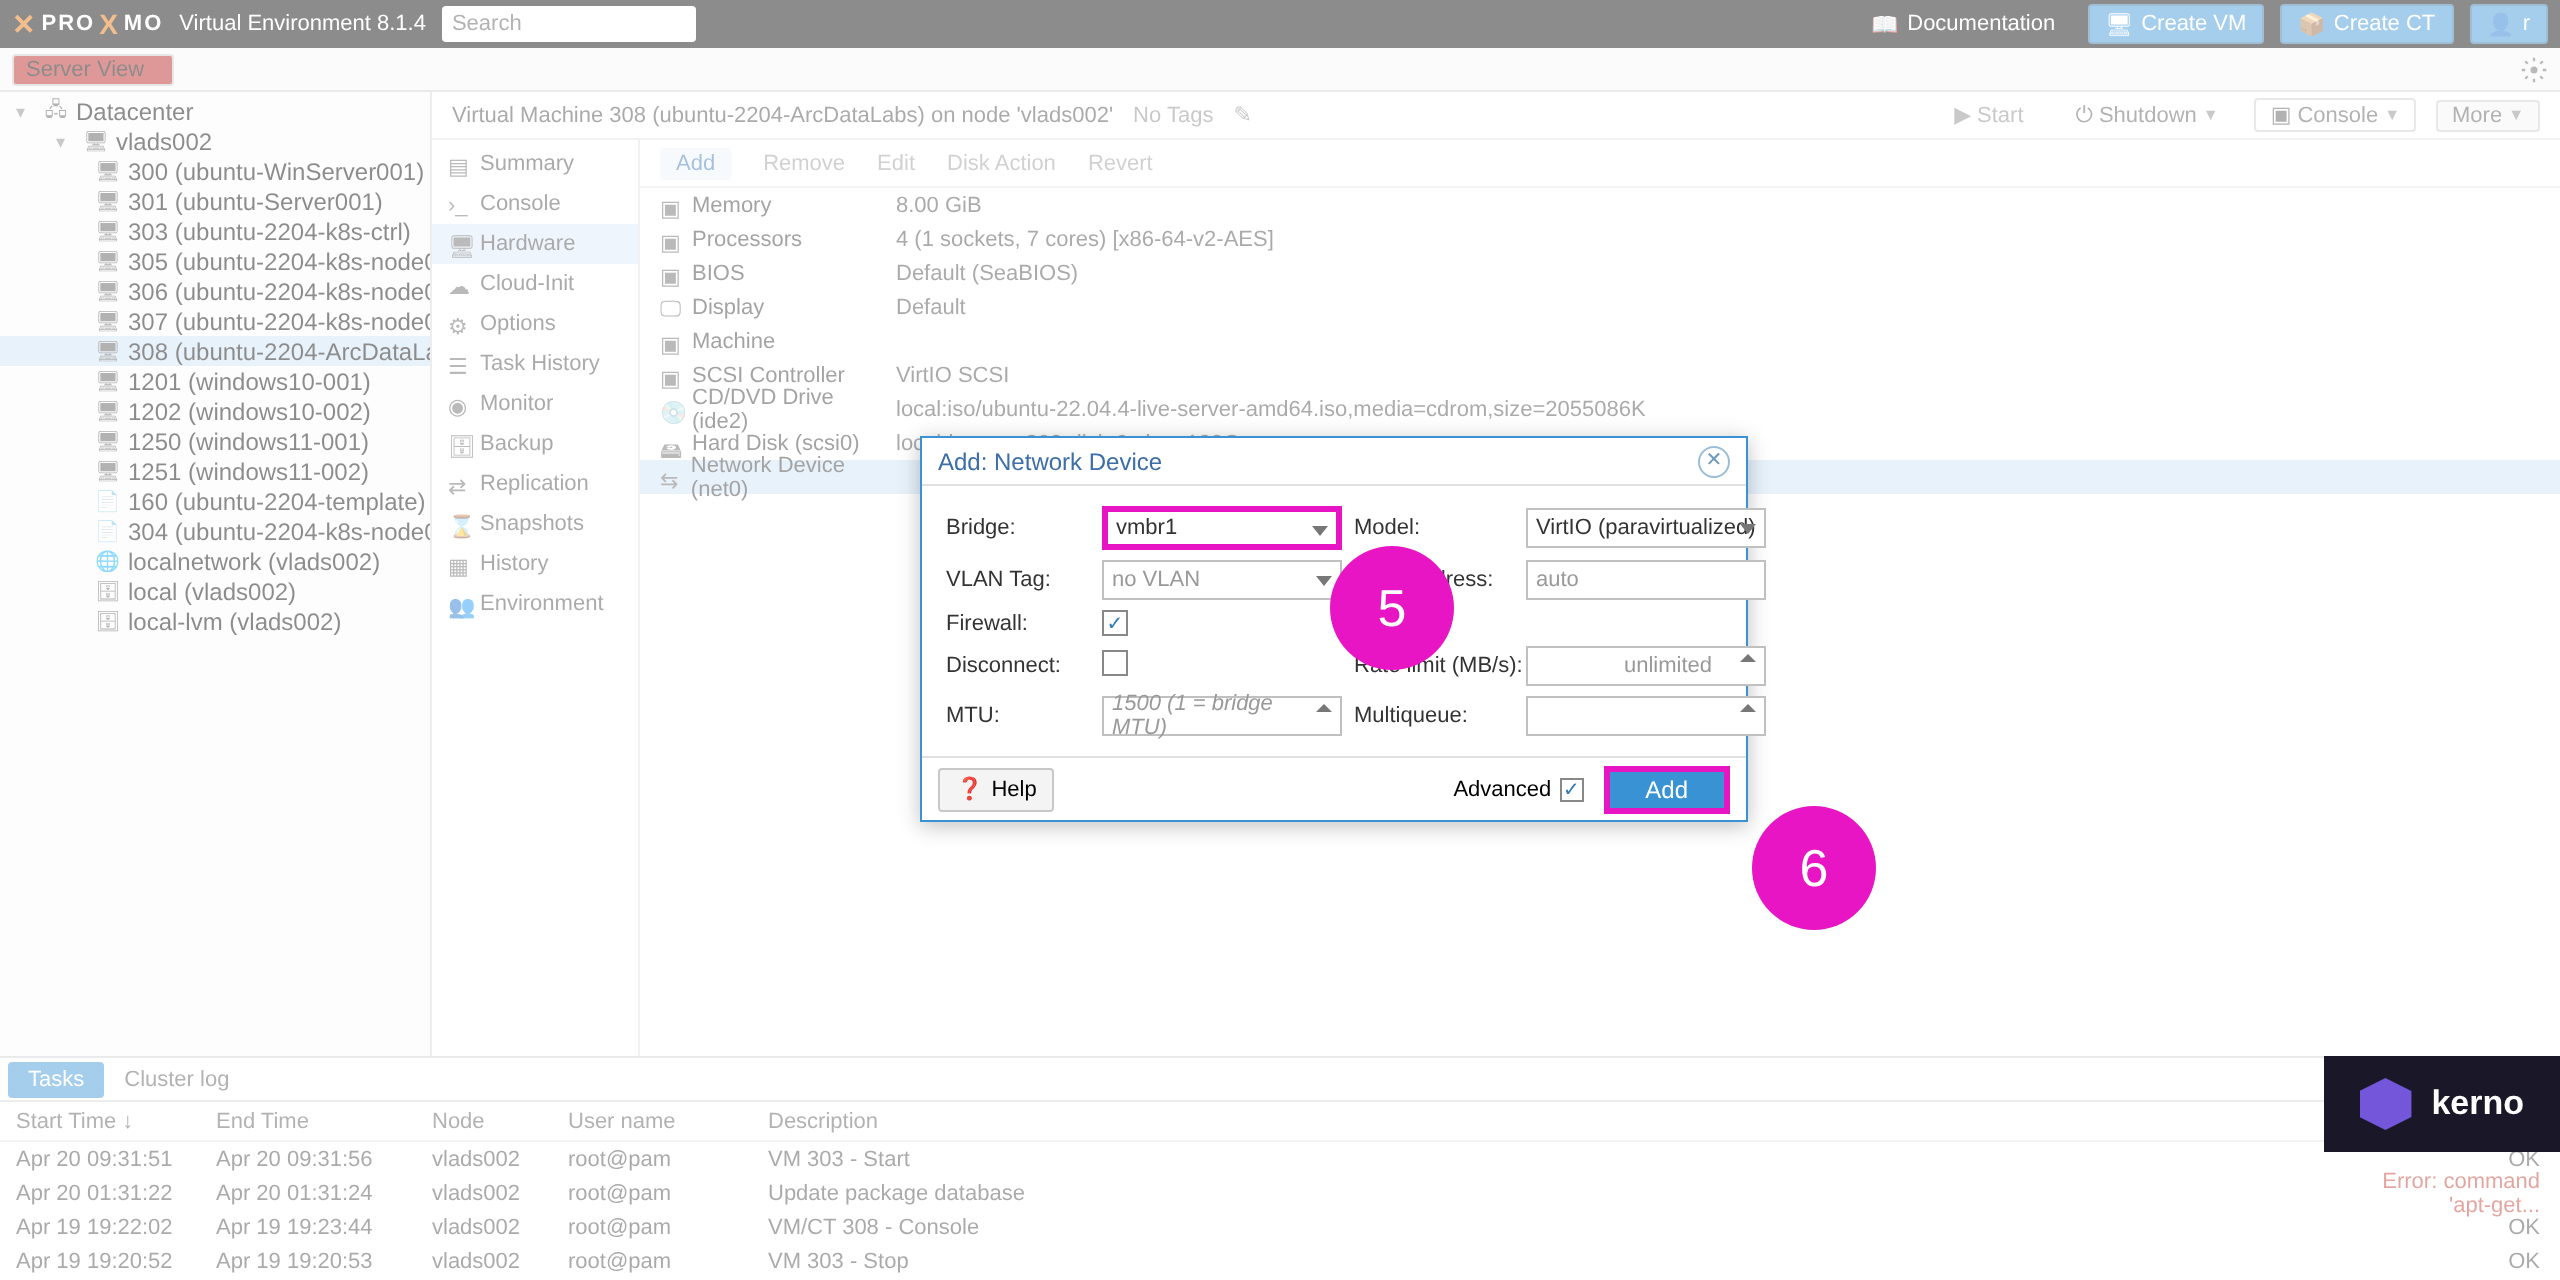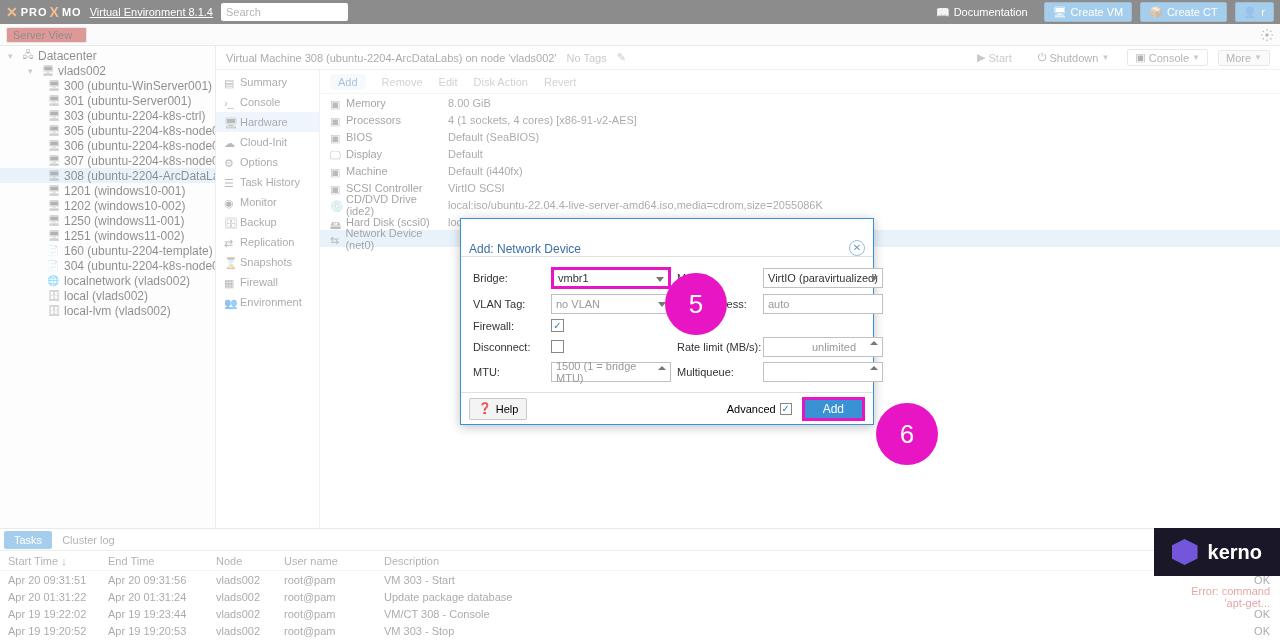--- a/index.html
+++ b/index.html
@@ -3,21 +3,21 @@
 <meta charset="utf-8">
 <style>
 * { margin:0; padding:0; box-sizing:border-box; font-family:Helvetica,Arial,sans-serif; }
 body { width:1280px; height:640px; overflow:hidden; position:relative; background:#fff; }
 .overlay-fade { position:absolute; inset:0; background:rgba(255,255,255,0.55); z-index:50; pointer-events:none; }
 
 
 .hdr { height:24px; background:#000; display:flex; align-items:center; padding:0 6px; gap:8px; color:#fff; font-size:11px; }
 .hdr .logo { font-weight:bold; letter-spacing:1px; color:#fff; display:flex; align-items:center; gap:2px; }
 .hdr .logo .x { color:#e57000; font-weight:bold; font-size:14px; }
-.hdr .ve { color:#fff;text-decoration:underline; }
+.hdr .ve { color:#fff; }
 .hdr .search { background:#fff; color:#555; height:18px; width:127px; border-radius:2px; padding:0 5px; display:flex; align-items:center; }
 .hdr .sp { flex:1; }
 .hdr .hbtn { background:#3892d4; border:1px solid #2b6fa3; height:20px; padding:0 8px; display:flex; align-items:center; border-radius:2px; font-size:11px; gap:4px; color:#fff; }
 .hdr .hbtn.doc { background:transparent; border:none; color:#fff; }
 
 
 .sv-bar { height:22px; border-bottom:1px solid #d0d0d0; background:#f5f5f5; display:flex; align-items:center; padding:0 6px; font-size:11px; gap:6px; }
 .sv-bar .sel { border:1px solid #c8c8c8; background:#b91c1c; padding:1px 14px 1px 6px; border-radius:2px; position:relative; }
 .sv-bar .gear { margin-left:auto; width:14px; height:14px; color:#666; }
 
@@ -52,21 +52,21 @@
 .hw .tb .tbtn.active { color:#3c74b5; background:#eef4fb; padding:2px 8px; border-radius:2px; }
 .hw .grid { }
 .hw .grow { display:flex; height:17px; align-items:center; }
 .hw .gk { width:128px; padding-left:10px; display:flex; align-items:center; gap:6px; }
 .hw .gv { flex:1; color:#444; }
 .hw .gic { width:10px; height:10px; color:#666; }
 .hw .grow.sel { background:#cde2f7; }
 
 
 .dlg { position:absolute; left:460px; top:218px; width:414px; border:1px solid #3892d4; box-shadow:0 2px 10px rgba(0,0,0,.25); background:#fff; z-index:100; font-size:12px; }
-.dlg-hd { height:38px; background:#fff; color:#3c6ea8; display:flex; align-items:flex-end; padding:0 8px; font-weight:normal; border-bottom:1px solid #e0e0e0; }
+.dlg-hd { height:24px; background:#fff; color:#3c6ea8; display:flex; align-items:center; padding:0 8px; font-weight:normal; border-bottom:1px solid #e0e0e0; }
 .dlg-hd .cls { margin-left:auto; width:16px; height:16px; border:1px solid #9bbdd8; border-radius:50%; color:#6c97bd; display:flex; align-items:center; justify-content:center; font-size:10px; line-height:1; }
 .dlg-bd { padding:10px 12px; }
 .dlg-grid { display:grid; grid-template-columns:72px 120px 80px 120px; column-gap:6px; row-gap:5px; align-items:center; font-size:11px; color:#333; }
 .dlg-grid label { color:#333; }
 .dlg-grid .field { height:20px; border:1px solid #c0c0c0; background:#fff; display:flex; align-items:center; padding:0 4px; position:relative; font-size:11px; }
 .dlg-grid .field.dd::after { content:""; position:absolute; right:4px; top:7px; border-left:4px solid transparent; border-right:4px solid transparent; border-top:5px solid #777; }
 .dlg-grid .field.sp::after { content:""; position:absolute; right:4px; top:3px; border-left:4px solid transparent; border-right:4px solid transparent; border-bottom:4px solid #777; }
 .dlg-grid .chk { width:13px; height:13px; border:1px solid #888; display:inline-flex; align-items:center; justify-content:center; font-size:10px; color:#337ab7; }
 .dlg-grid .bridge-hi { border:3px solid #e815c4; height:22px; }
 .dlg-ft { border-top:1px solid #e0e0e0; height:32px; display:flex; align-items:center; padding:0 8px; gap:10px; }
@@ -85,21 +85,21 @@
 .bottom { position:absolute; bottom:0; left:0; right:0; height:112px; border-top:1px solid #d0d0d0; background:#fff; font-size:11px; }
 .bottom .tabs { height:22px; display:flex; align-items:center; gap:0; padding:0 4px; border-bottom:1px solid #d8d8d8; }
 .bottom .tabs .tab { padding:3px 10px; color:#555; }
 .bottom .tabs .tab.sel { background:#3892d4; color:#fff; border-radius:2px; }
 .bottom .thead { display:flex; height:20px; align-items:center; border-bottom:1px solid #e4e4e4; color:#555; }
 .bottom .col1{width:108px; padding-left:8px;} .bottom .col2{width:108px;} .bottom .col3{width:68px;} .bottom .col4{width:100px;} .bottom .col5{flex:1;} .bottom .col6{width:100px; text-align:right; padding-right:10px;}
 .bottom .trw { display:flex; height:17px; align-items:center; color:#444;justify-content:flex-end; }
 .bottom .trw.err .col6 { color:#c0392b; }
 
 
-.kerno { position:absolute; right:0; bottom:64px; height:48px; background:#1a1828; color:#fff; display:flex; align-items:center; gap:10px; padding:0 18px; font-weight:bold; font-size:20px; z-index:300; }
+.kerno { position:absolute; right:0; bottom:64px; height:48px; background:#1a1828; color:#fff; display:flex; align-items:center; gap:10px; padding:0 18px; font-weight:bold; font-size:17px; z-index:300; }
 .kerno .cube { width:26px; height:26px; position:relative; }
 .kerno .cube::before { content:""; position:absolute; inset:0; background:#7356d9; clip-path:polygon(50% 0,100% 25%,100% 75%,50% 100%,0 75%,0 25%); }
 </style>
 </head>
 <body>
 
 <div class="hdr">
   <span class="logo">
     <span class="x">✕</span>
     <span>PRO</span>
@@ -277,21 +277,21 @@
         <div class="trow">
             <span class="tic">⇄</span>
             <span>Replication</span>
           </div>
         <div class="trow">
             <span class="tic">⌛</span>
             <span>Snapshots</span>
           </div>
         <div class="trow">
             <span class="tic">▦</span>
-            <span>Firewall</span>
+            <span>History</span>
           </div>
         <div class="trow">
             <span class="tic">👥</span>
             <span>Environment</span>
           </div>
       </div>
 
       <div class="hw">
         <div class="tb">
           <span class="tbtn active">Add</span>
@@ -306,42 +306,41 @@
                 <span class="gic">▣</span>
                 <span>Memory</span>
               </span>
               <span class="gv">8.00 GiB</span>
             </div>
           <div class="grow">
               <span class="gk">
                 <span class="gic">▣</span>
                 <span>Processors</span>
               </span>
-              <span class="gv">4 (1 sockets, 4 cores) [x86-91-v2-AES]</span>
+              <span class="gv">4 (1 sockets, 7 cores) [x86-64-v2-AES]</span>
             </div>
           <div class="grow">
               <span class="gk">
                 <span class="gic">▣</span>
                 <span>BIOS</span>
               </span>
               <span class="gv">Default (SeaBIOS)</span>
             </div>
           <div class="grow">
               <span class="gk">
                 <span class="gic">🖵</span>
                 <span>Display</span>
               </span>
               <span class="gv">Default</span>
             </div>
           <div class="grow">
               <span class="gk">
                 <span class="gic">▣</span>
                 <span>Machine</span>
               </span>
-              <span class="gv">Default (i440fx)</span>
             </div>
           <div class="grow">
               <span class="gk">
                 <span class="gic">▣</span>
                 <span>SCSI Controller</span>
               </span>
               <span class="gv">VirtIO SCSI</span>
             </div>
           <div class="grow">
               <span class="gk">
@@ -393,21 +392,21 @@
       <div><span class="chk">✓</span></div>
       <span></span>
         <span></span>
 
       <label>Disconnect:</label>
       <div><span class="chk"></span></div>
       <label style="white-space:nowrap;">Rate limit (MB/s):</label>
       <div class="field sp" style="color:#999;padding-left:48px;">unlimited</div>
 
       <label>MTU:</label>
-      <div class="field sp" style="color:#999;">1500 (1 = bridge MTU)</div>
+      <div class="field sp" style="color:#999;font-style:italic;">1500 (1 = bridge MTU)</div>
       <label>Multiqueue:</label>
       <div class="field sp"></div>
     </div>
   </div>
   <div class="dlg-ft">
     <span class="help">
         <span style="color:#3892d4;">❓</span>
         <span>Help</span>
       </span>
     <span class="sp"></span>

